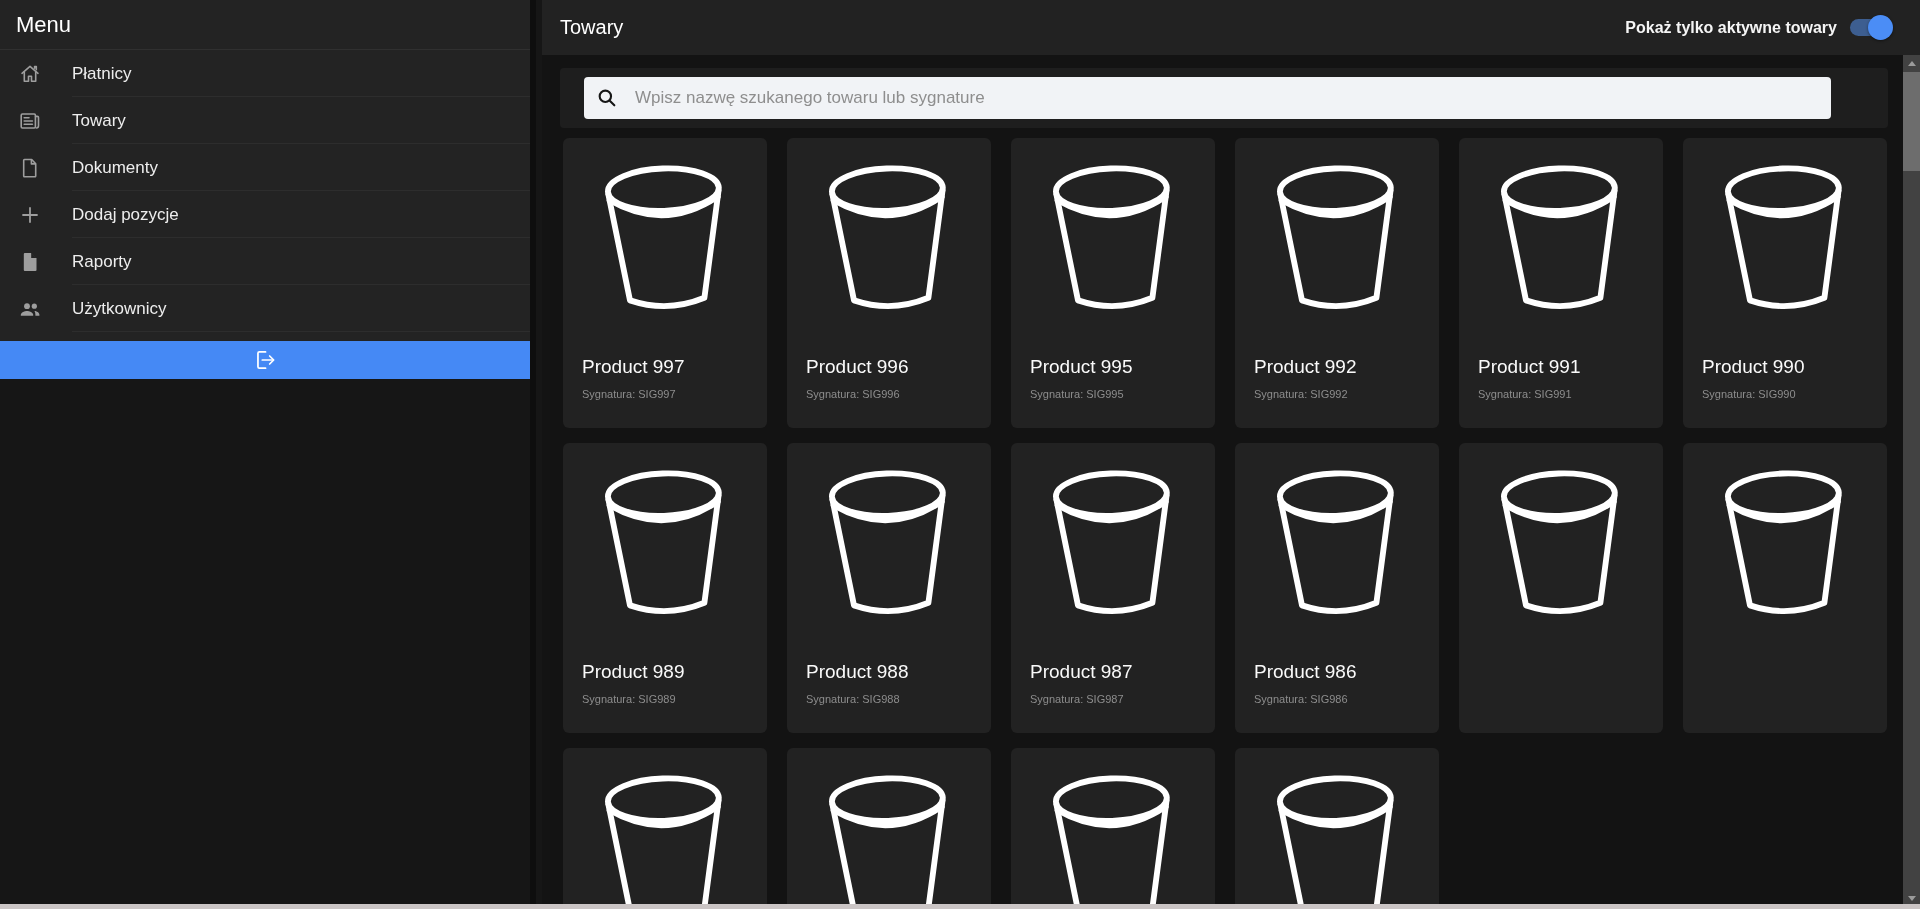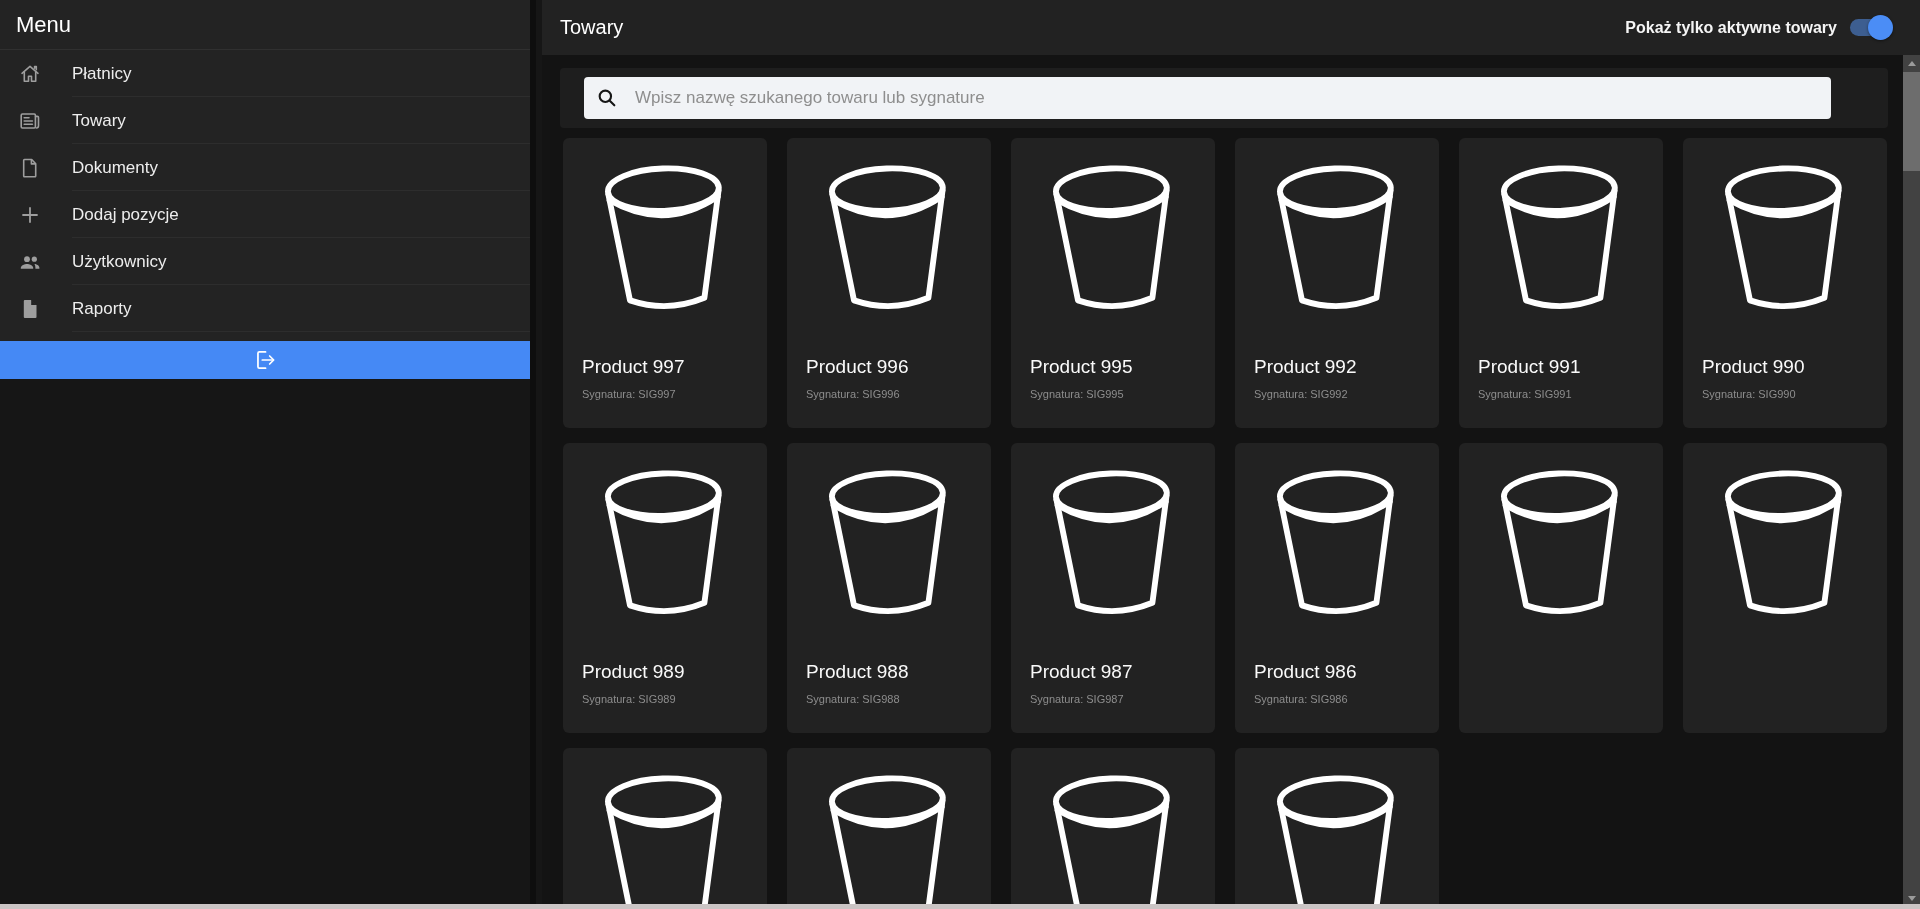--- a/index.html
+++ b/index.html
@@ -176,38 +176,38 @@
     <span class="mi-icon">
                 <svg viewBox="0 0 24 24" fill="none" stroke="currentColor" stroke-width="1.8" stroke-linecap="round">
                   <path d="M12 5v14M5 12h14"></path>
                 </svg>
               </span>
     <span class="mi-label">Dodaj pozycje</span>
   </div>
 
   <div class="menu-item">
     <span class="mi-icon">
+                <svg viewBox="0 0 24 24">
+                  <path fill="currentColor" d="M6.8 3h6.4l5.3 5.4V20a1 1 0 0 1-1 1H6.8a1 1 0 0 1-1-1V4a1 1 0 0 1 1-1z"></path>
+                  <polygon fill="#232323" points="13.2,2.6 18.6,8.1 13.2,8.1"></polygon>
+                </svg>
+              </span>
+    <span class="mi-label">Raporty</span>
+  </div>
+
+  <div class="menu-item">
+    <span class="mi-icon">
                 <svg viewBox="0 0 24 24" fill="currentColor">
                   <circle cx="9" cy="9.2" r="2.9"></circle>
                   <path d="M2.8 17.7c0-2.5 4.1-3.8 6.2-3.8s6.2 1.3 6.2 3.8v1.1H2.8z"></path>
                   <circle cx="16.3" cy="9.2" r="2.6"></circle>
                   <path d="M16.5 14c2 .2 4.9 1.4 4.9 3.7v1.1h-4v-1.1c0-1.5-.3-2.7-.9-3.7z"></path>
                 </svg>
               </span>
     <span class="mi-label">Użytkownicy</span>
-  </div>
-
-  <div class="menu-item">
-    <span class="mi-icon">
-                <svg viewBox="0 0 24 24">
-                  <path fill="currentColor" d="M6.8 3h6.4l5.3 5.4V20a1 1 0 0 1-1 1H6.8a1 1 0 0 1-1-1V4a1 1 0 0 1 1-1z"></path>
-                  <polygon fill="#232323" points="13.2,2.6 18.6,8.1 13.2,8.1"></polygon>
-                </svg>
-              </span>
-    <span class="mi-label">Raporty</span>
   </div>
 </nav>
         <button class="logout-btn">
           <span class="logout-icon">
               <svg viewBox="0 0 24 24" fill="none" stroke="currentColor" stroke-width="1.6" stroke-linecap="round" stroke-linejoin="round">
                 <path d="M12.5 4.5H6.8c-.7 0-1.3.6-1.3 1.3v12.4c0 .7.6 1.3 1.3 1.3h5.7"></path>
                 <path d="M9.5 12h10"></path>
                 <path d="M16.3 8.3 20 12l-3.7 3.7"></path>
               </svg>
             </span>

